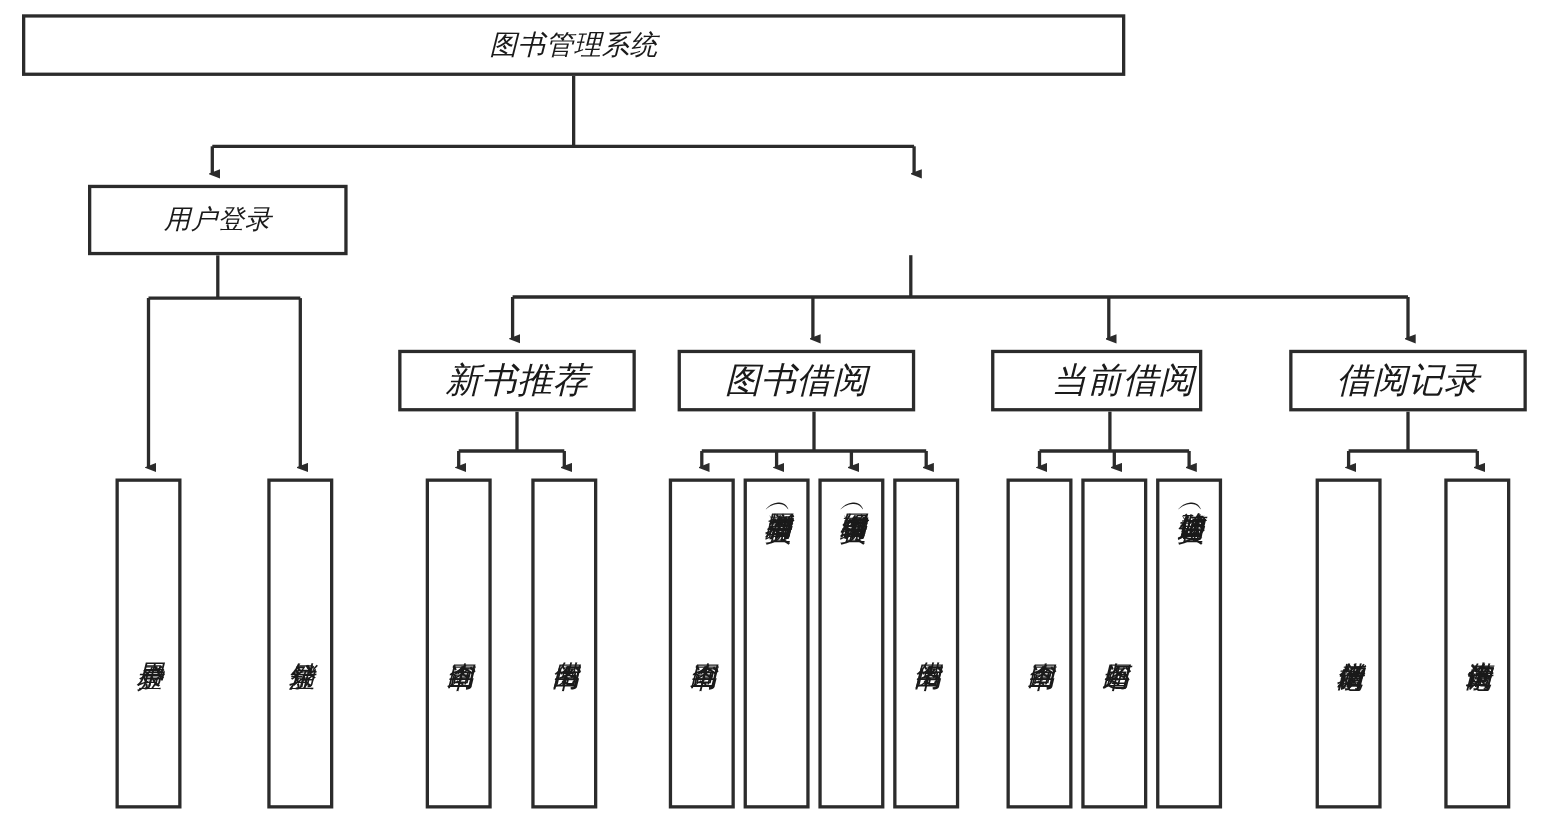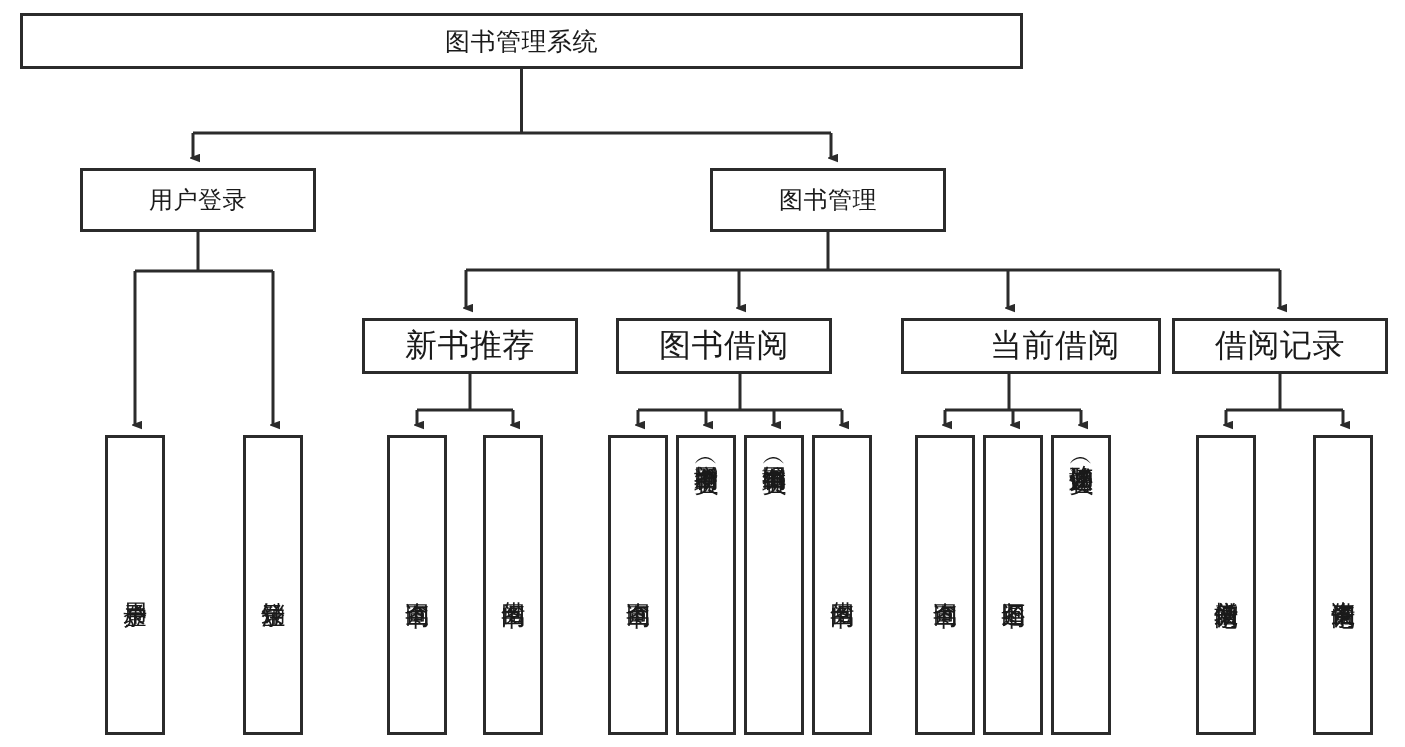--- a/index.html
+++ b/index.html
@@ -33,20 +33,21 @@
     display: flex;
     align-items: center;
     justify-content: center;
     text-align: center;
     color: #1a1a1a;
   }
   .node-label {
     display: block;
     line-height: 1.12;
     letter-spacing: 0.5px;
+    font-style: italic;
   }
   .level0 .node-label { font-size: 25px; }
   .level1 .node-label { font-size: 24px; }
   .level2 .node-label { font-size: 32px; }
   .leaf {
     align-items: flex-start;
     padding-top: 8px;
   }
   .leaf .node-label {
     writing-mode: vertical-rl;
@@ -121,31 +122,28 @@
     <path d="M1343,410 L1343,425" stroke="#2b2b2b" stroke-width="3" fill="none" marker-end="url(#arrow)"></path>
   </svg>
 
   <div class="node level0" style="left:20px; top:13px; width:1003px; height:56px;">
     <span class="node-label">图书管理系统</span>
   </div>
 
   <div class="node level1" style="left:80px; top:168px; width:236px; height:64px;">
     <span class="node-label">用户登录</span>
   </div>
-  <div class="node level1" style="left:710px; top:168px; width:236px; height:64px;">
-    <span class="node-label">图书管理</span>
-  </div>
 
   <div class="node level2" style="left:362px; top:318px; width:216px; height:56px;">
     <span class="node-label">新书推荐</span>
   </div>
   <div class="node level2" style="left:616px; top:318px; width:216px; height:56px;">
     <span class="node-label">图书借阅</span>
   </div>
-  <div class="node level2" style="left:901px; top:318px; width:260px; height:56px;padding-left:48px;">
+  <div class="node level2" style="left:901px; top:318px; width:192px; height:56px;padding-left:48px;">
     <span class="node-label">当前借阅</span>
   </div>
   <div class="node level2" style="left:1172px; top:318px; width:216px; height:56px;">
     <span class="node-label">借阅记录</span>
   </div>
 
   <div class="node leaf vcenter" style="left:105px; top:435px; width:60px; height:300px;">
     <span class="node-label">用户登录</span>
   </div>
   <div class="node leaf vcenter" style="left:243px; top:435px; width:60px; height:300px;">

